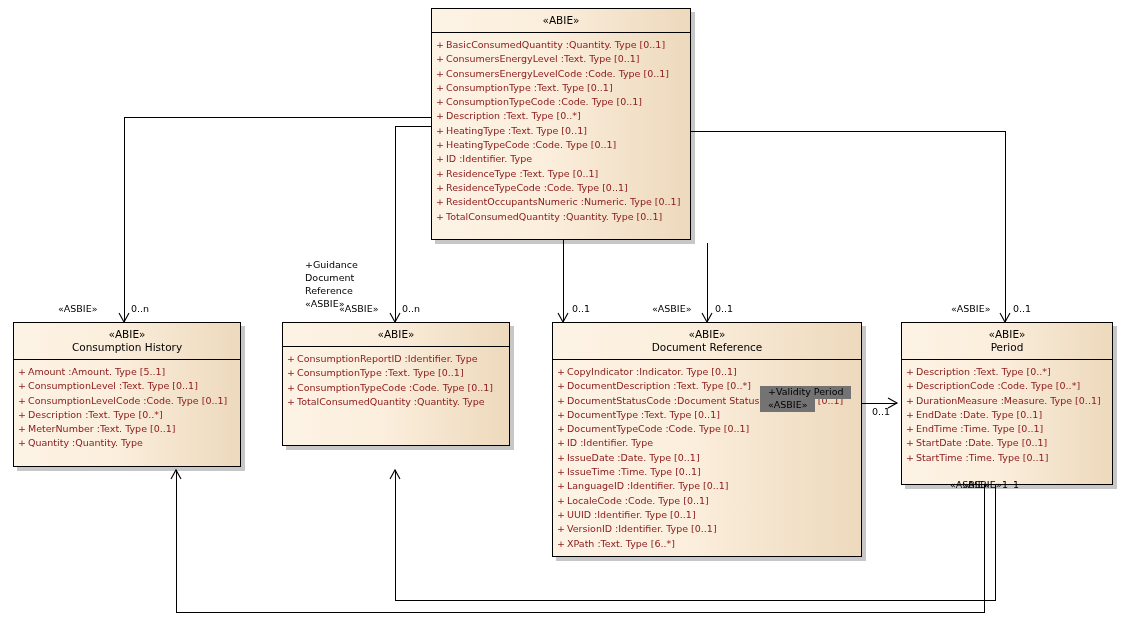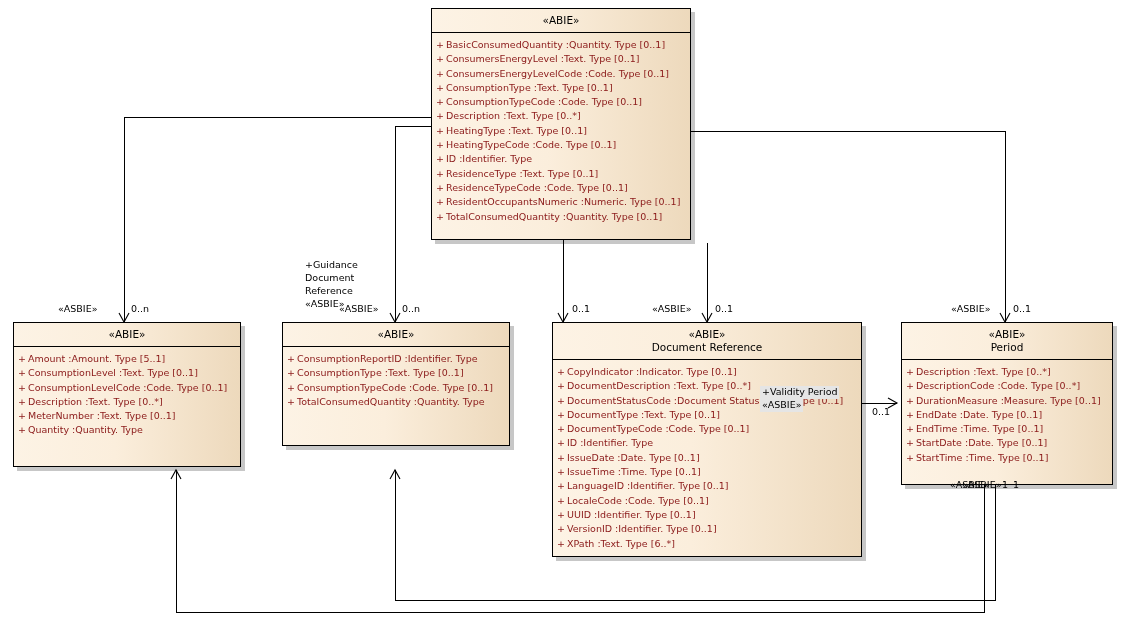--- a/index.html
+++ b/index.html
@@ -70,22 +70,22 @@
   }
   
   .edge-label {
     position: absolute;
     font-size: 9.5px;
     line-height: 12.6px;
     color: #000000;
     white-space: nowrap;
   }
   .edge-label.boxed {
-    background: #e5e5e5;
-    padding: 0 2px;
+    background: #737373;
+    padding: 0 8px;
   }
   .edge-label.multiline {
     line-height: 13.2px;
     margin-top: 20px;
   }
 </style>
 </head>
 <body>
 
 <div id="canvas">
@@ -179,20 +179,21 @@
       <div class="uml-attr">
         <span class="vis">+</span>
         <span>TotalConsumedQuantity  :Quantity. Type [0..1]</span>
       </div>
     </div>
   </div>
 
   <div class="uml-class" style="left:13px; top:322px; width:228px; height:145px;">
     <div class="uml-header">
       <span class="uml-stereo">«ABIE»</span>
+      <span class="uml-name">Consumption History</span>
     </div>
     <div class="uml-attrs">
       <div class="uml-attr">
         <span class="vis">+</span>
         <span>Amount  :Amount. Type [5..1]</span>
       </div>
       <div class="uml-attr">
         <span class="vis">+</span>
         <span>ConsumptionLevel  :Text. Type [0..1]</span>
       </div>

